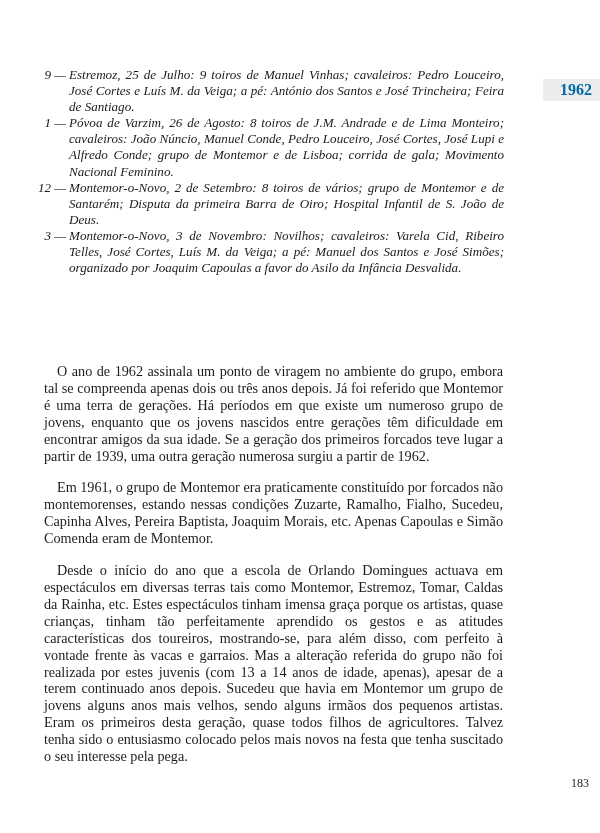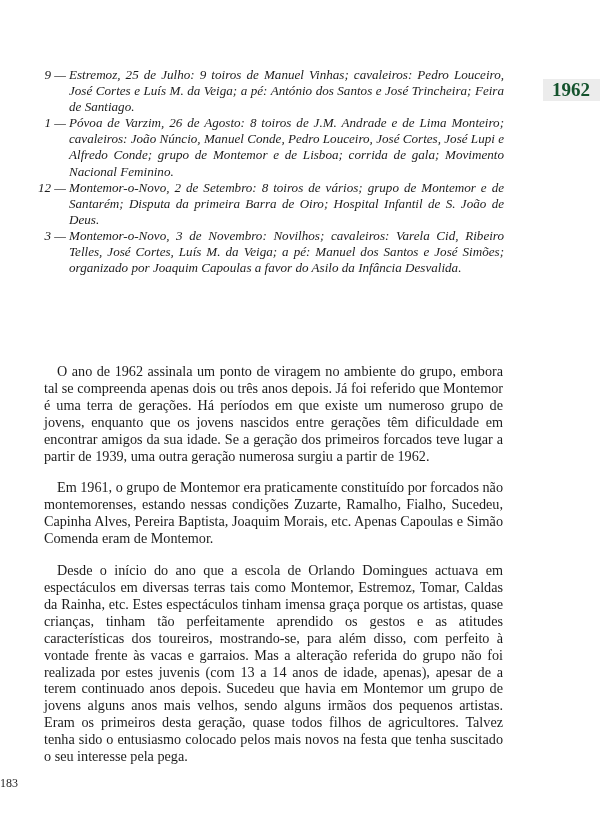--- a/index.html
+++ b/index.html
@@ -21,25 +21,26 @@
       width: 600px; height: 833px;
     }
     .year-tab {
       position: absolute;
       left: 543px;
       top: 79px;
       width: 57px;
       height: 22px;
       background: #ececec;
       font-weight: bold;
-      font-size: 19px;
+      font-size: 16px;
       line-height: 22px;
       padding-left: 9px;
       box-sizing: border-box;
-      color: #14532d;
+      color: #0369a1;
+      text-align: center;
     }
     .events {
       position: absolute;
       left: 44px;
       top: 67px;
       width: 460px;
       margin: 0;
       padding: 0;
       list-style: none;
       font-style: italic;
@@ -70,21 +71,21 @@
     .para {
       margin: 0 0 15px 0;
       text-indent: 13px;
       text-align: justify;
     }
     .page-number {
       position: absolute;
       left: 0;
       width: 589px;
       top: 776px;
-      text-align: left;
+      text-align: right;
       font-size: 12px;
     }
   </style>
 </head>
 <body>
 
 <div class="page">
 
   <div class="year-tab">1962</div>
 

